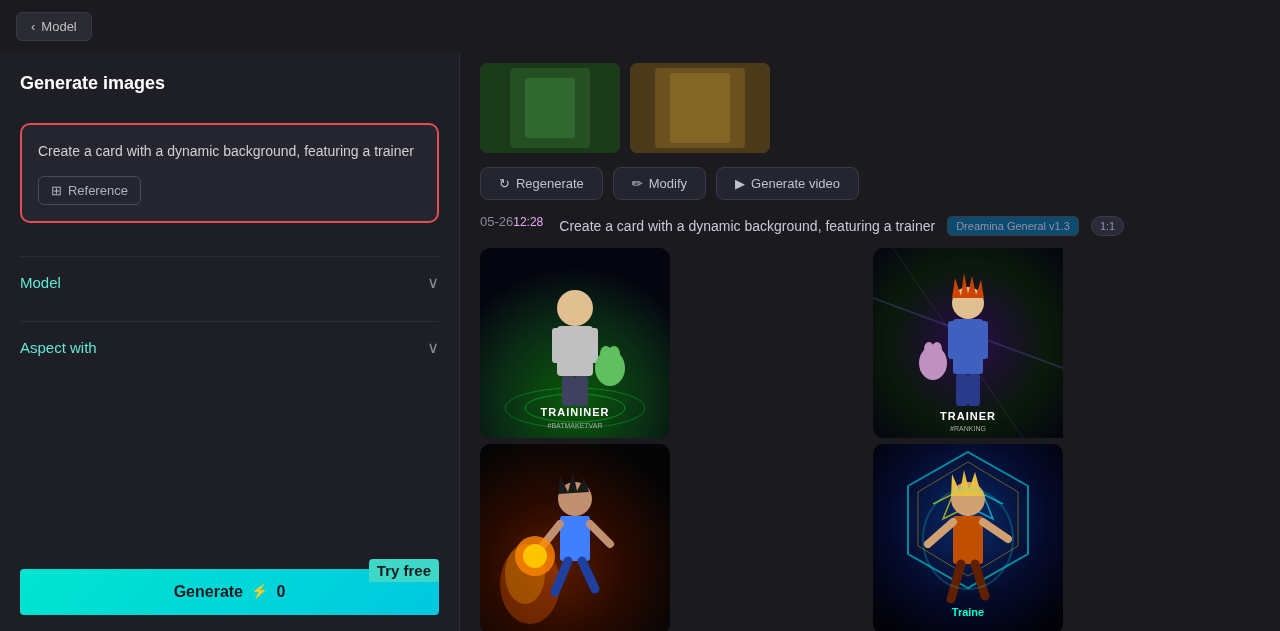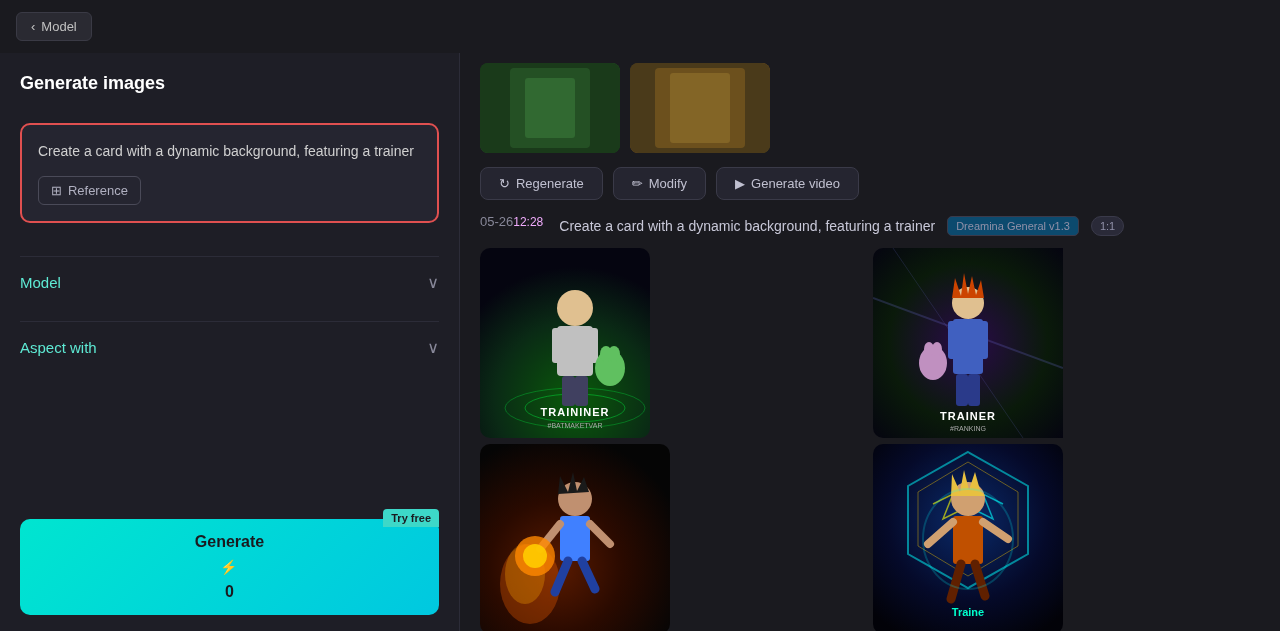--- a/index.html
+++ b/index.html
@@ -116,41 +116,39 @@
       padding: 14px 0 16px 0;
       position: relative;
     }
 
     .try-free-badge {
       position: absolute;
       top: 4px;
       right: 0;
       background: #3dd8c8;
       color: #1a1a1f;
-      font-size: 11px;
+      font-size: 15px;
       font-weight: 600;
       padding: 3px 8px;
       border-radius: 4px 4px 0 0;
     }
 
     .generate-btn {
       width: 100%;
       background: linear-gradient(135deg, #00e5d0, #00c8e0);
       border: none;
-      border-radius: 10px;
+      border-radius: 4px;
       color: #1a1a1f;
       font-size: 16px;
       font-weight: 700;
       padding: 14px;
       cursor: pointer;
       display: flex;
-      align-items: center;
       justify-content: center;
       gap: 8px;
-      flex-direction: column;
     }
 
     .bolt-icon {
       font-size: 14px;
     }
 
     
     .right-panel {
       flex: 1;
       background: #1a1a1f;
@@ -370,21 +368,21 @@
       </div>
       <div class="entry-info">
         <span class="entry-prompt-text">Create a card with a dynamic background, featuring a trainer</span>
         <span class="model-badge">Dreamina General v1.3</span>
         <span class="ratio-badge">1:1</span>
       </div>
     </div>
 
     <div class="image-grid">
 
-      <div class="grid-cell" style="width:170px;height:190px;">
+      <div class="grid-cell" style="width:190px;height:190px;">
         <svg viewBox="0 0 190 190" width="190" height="190">
           <defs>
             <radialGradient id="g1" cx="50%" cy="80%" r="70%">
               <stop offset="0%" stop-color="#0a5a0a"></stop>
               <stop offset="60%" stop-color="#0a2a15"></stop>
               <stop offset="100%" stop-color="#050510"></stop>
             </radialGradient>
           </defs>
           <rect width="190" height="190" fill="url(#g1)"></rect>
 

